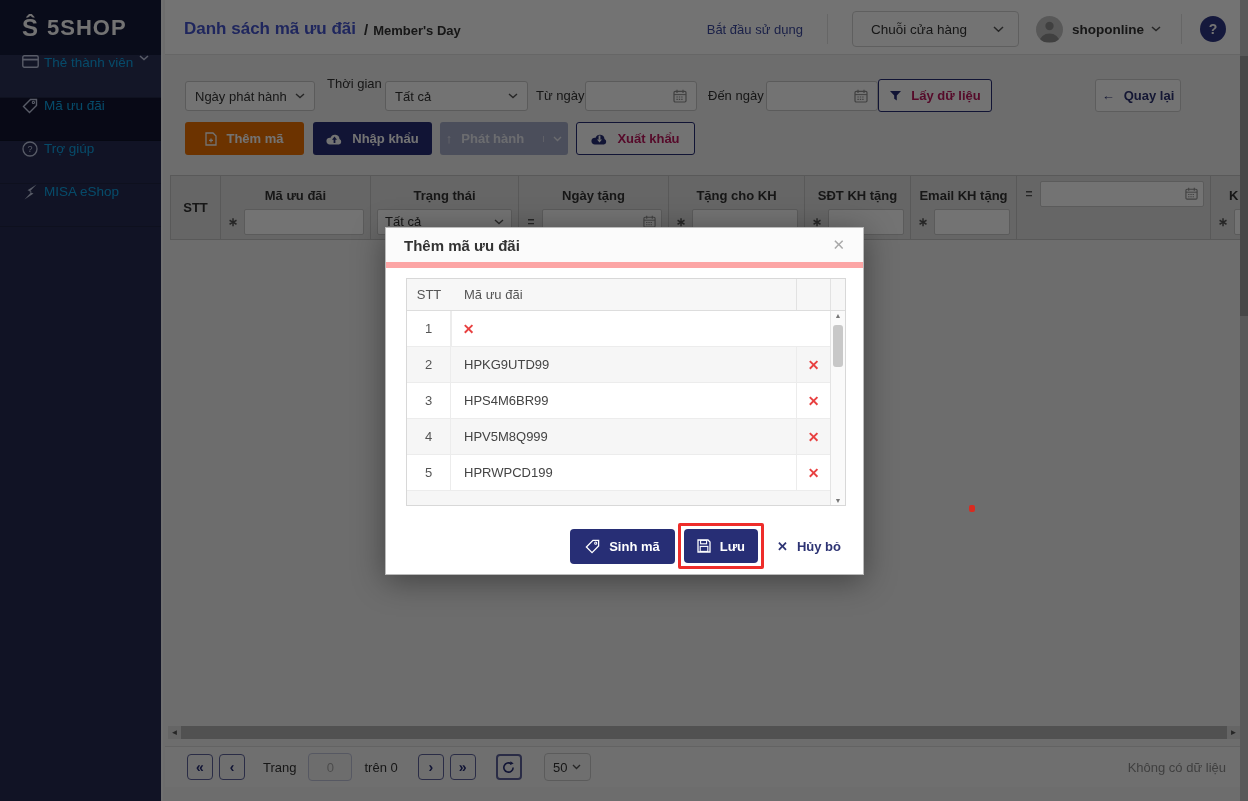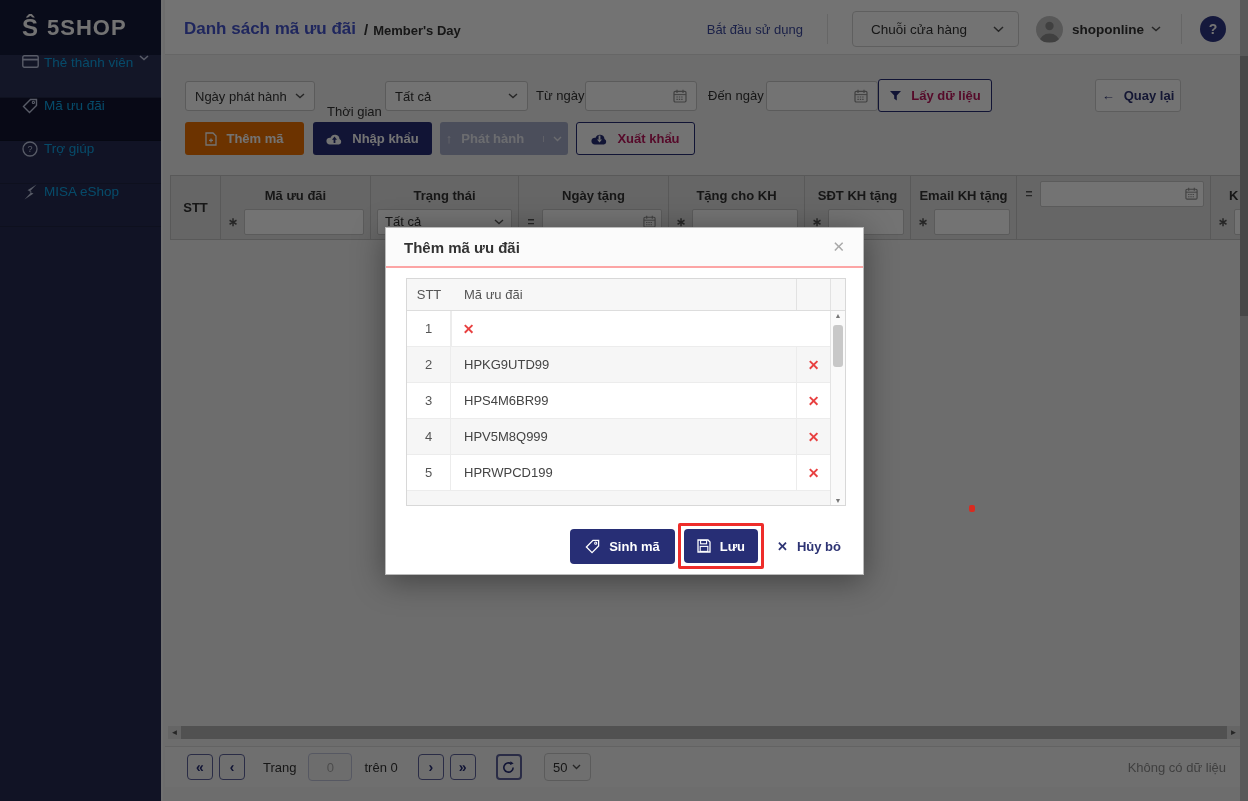--- a/index.html
+++ b/index.html
@@ -67,21 +67,21 @@
   .pg-btn{width:26px;height:26px;border:1px solid #5d639b;border-radius:4px;background:transparent;color:#272e75;font-size:14px;font-weight:bold;display:flex;align-items:center;justify-content:center;margin-right:6px;cursor:pointer}
   .pg-lbl{font-size:13px;color:#333;margin:0 12px}
   .pg-input{width:44px;height:28px;border:1px solid #bfc3da;border-radius:4px;background:#f2f2f2;color:#a9a9a9;font-size:13px;text-align:center;font-family:"Liberation Sans",sans-serif}
   .pg-refresh{border-width:2px;margin-left:14px}
   .pg-size{width:47px;height:28px;border:1px solid #c9c9c9;border-radius:4px;background:#f6f6f6;color:#333;font-size:13px;display:flex;align-items:center;justify-content:center;gap:5px;margin-left:16px;cursor:pointer}
   .empty-text{margin-left:auto;color:#8d8d8d;font-size:13px}
 
   
   .overlay{position:absolute;inset:0;background:rgba(0,0,0,.55);z-index:50}
   .modal{position:absolute;left:385px;top:227px;width:479px;height:348px;background:#fff;border:1px solid #bbb;box-shadow:0 6px 30px rgba(0,0,0,.4);z-index:60}
-  .modal-head{height:40px;display:flex;align-items:center;padding:0 18px;background:#fbfbfb;border-bottom:2px solid #fca5a5}
+  .modal-head{height:40px;display:flex;align-items:center;padding:0 18px;background:#fbfbfb;border-bottom:6px solid #fca5a5}
   .modal-title{font-size:15px;font-weight:bold;color:#333}
   .modal-close{margin-left:auto;color:#a9a9a9;font-size:15px;cursor:pointer}
   .mtable{position:absolute;left:20px;top:50px;width:440px;height:228px;border:1px solid #d8d8d8;background:#fff;overflow:hidden}
   .mhead{height:32px;display:flex;align-items:center;background:#f7f7f7;border-bottom:1px solid #ddd;font-size:13px;color:#555}
   .mh-stt{width:44px;text-align:center}
   .mh-code{flex:1;padding-left:13px}
   .mh-del{width:34px;height:100%;border-left:1px solid #e2e2e2}
   .mh-sb{width:15px;height:100%;border-left:1px solid #e2e2e2}
   .mbody{position:absolute;left:0;top:32px;right:15px;bottom:0;overflow:hidden}
   .mrow{height:36px;display:flex;align-items:stretch;border-bottom:1px solid #ececec;font-size:13px;color:#444;background:#fff}
@@ -188,21 +188,21 @@
   </div>
 
   <div class="abs fctrl" style="left:185px;top:81px;width:130px">
     <span>Ngày phát hành</span>
     <span class="cv">
         <svg width="10" height="6" viewBox="0 0 10 6">
           <polyline points="1,1 5,4.6 9,1" fill="none" stroke="#555" stroke-width="1.4"></polyline>
         </svg>
       </span>
   </div>
-  <span class="abs flabel" style="left:327px;top:104px">Thời gian</span>
+  <span class="abs flabel" style="left:327px;top:76px">Thời gian</span>
   <div class="abs fctrl" style="left:385px;top:81px;width:143px">
     <span>Tất cả</span>
     <span class="cv">
         <svg width="10" height="6" viewBox="0 0 10 6">
           <polyline points="1,1 5,4.6 9,1" fill="none" stroke="#555" stroke-width="1.4"></polyline>
         </svg>
       </span>
   </div>
   <span class="abs flabel" style="left:536px;top:88px">Từ ngày</span>
   <div class="abs fctrl" style="left:585px;top:81px;width:112px">

